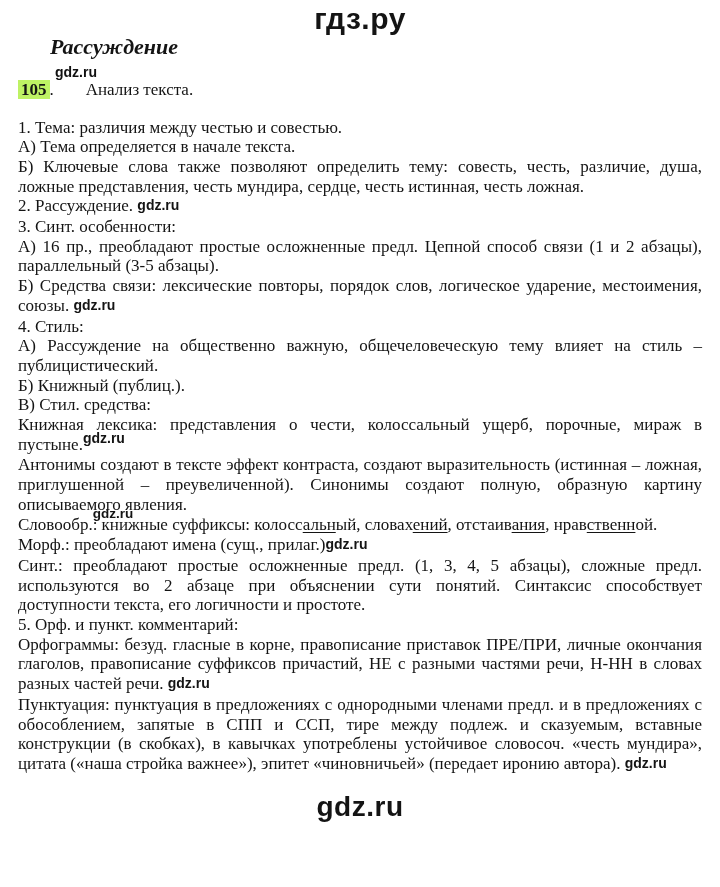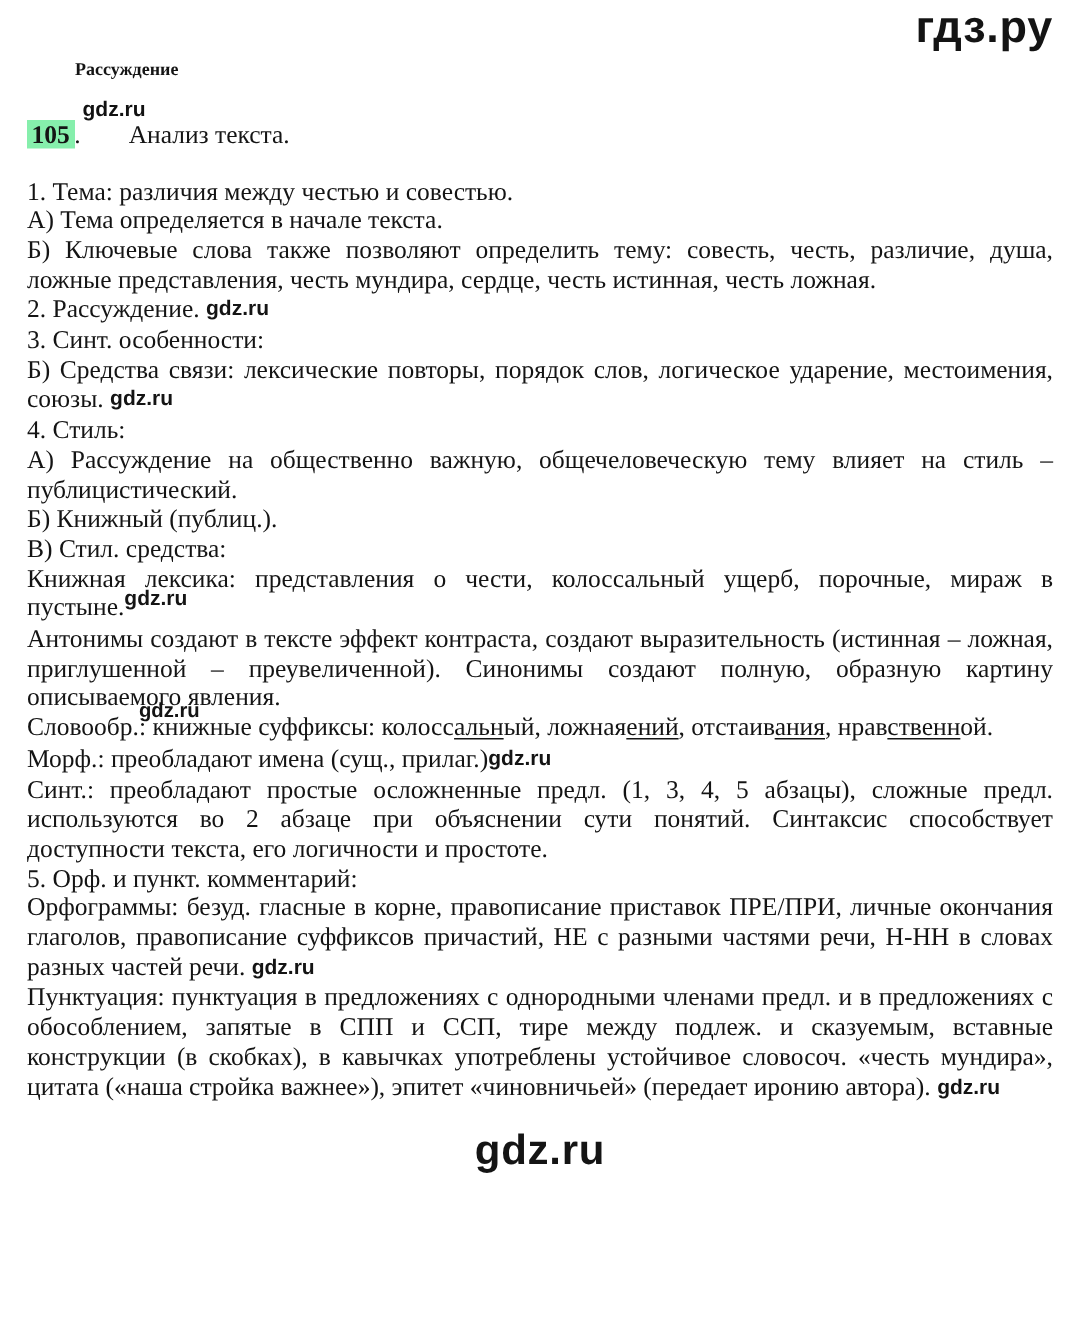--- a/index.html
+++ b/index.html
@@ -11,31 +11,32 @@
     -webkit-text-size-adjust: none;
   }
   .page {
     position: relative;
     width: 720px; height: 887px;
     overflow: hidden;
     box-sizing: border-box;
     padding: 2px 18px 0 18px;
   }
   .site-logo-top {
-    text-align: right;
+    text-align: center;
     font-family: "Liberation Sans", "DejaVu Sans", sans-serif;
     font-weight: 700;
     font-size: 30px;
     line-height: 33px;
     letter-spacing: 0.5px;
   }
   .section-heading {
     margin: 2px 0 10px 32px;
     font-weight: 700;
-    font-size: 12px;
+    font-style: italic;
+    font-size: 22px;
     line-height: 19px;
   }
   .wm-line {
     margin: 7px 0 0 37px;
     line-height: 12px;
     height: 13px;
   }
   .wm {
     font-family: "Liberation Sans", "DejaVu Sans", sans-serif;
     font-weight: 700;
@@ -108,37 +109,38 @@
 
   <div class="site-logo-top">гдз.ру</div>
 
   <div class="section-heading">Рассуждение</div>
 
   <div class="wm-line">
     <span class="wm">gdz.ru</span>
   </div>
 
   <div class="task-line">
-    <span class="task-number" style="background: #86efac;">105</span><span>.</span><span class="task-title">Анализ текста.</span>
+    <span class="task-number" style="background: #bef264;">105</span><span>.</span><span class="task-title">Анализ текста.</span>
   </div>
 
   <div class="doc-body">
       <p class="para"><span class="r-n">1. Тема: различия между честью и совестью.</span></p>
       <p class="para"><span class="r-n">А) Тема определяется в начале текста.</span></p>
       <p class="para"><span class="r-n">Б) Ключевые слова также позволяют определить тему: совесть, честь, различие, душа, ложные представления, честь мундира, сердце, честь истинная, честь ложная.</span></p>
       <p class="para"><span class="r-n">2. Рассуждение. </span><span class="r-wm">gdz.ru</span></p>
       <p class="para"><span class="r-n">3. Синт. особенности:</span></p>
+      <p class="para"><span class="r-n">А) 16 пр., преобладают простые осложненные предл. Цепной способ связи (1 и 2 абзацы), параллельный (3-5 абзацы).</span></p>
       <p class="para"><span class="r-n">Б) Средства связи: лексические повторы, порядок слов, логическое ударение, местоимения, союзы. </span><span class="r-wm">gdz.ru</span></p>
       <p class="para"><span class="r-n">4. Стиль:</span></p>
       <p class="para"><span class="r-n">А) Рассуждение на общественно важную, общечеловеческую тему влияет на стиль – публицистический.</span></p>
       <p class="para"><span class="r-n">Б) Книжный (публиц.).</span></p>
       <p class="para"><span class="r-n">В) Стил. средства:</span></p>
       <p class="para"><span class="r-n">Книжная лексика: представления о чести, колоссальный ущерб, порочные, мираж в пустыне.</span><span class="r-wmsup">gdz.ru</span></p>
       <p class="para"><span class="r-n">Антонимы создают в тексте эффект контраста, создают выразительность (истинная – ложная, приглушенной – преувеличенной). Синонимы создают полную, образную картину описываемого явления.</span></p>
-      <p class="para"><span class="r-n">Словообр.</span><span class="r-wmfloat">gdz.ru</span><span class="r-n">: книжные суффиксы: колосс</span><span class="r-u">альн</span><span class="r-n">ый, ложная</span><span class="r-u">ений</span><span class="r-n">, отстаив</span><span class="r-u">ания</span><span class="r-n">, нрав</span><span class="r-u">ственн</span><span class="r-n">ой.</span></p>
+      <p class="para"><span class="r-n">Словообр.</span><span class="r-wmfloat">gdz.ru</span><span class="r-n">: книжные суффиксы: колосс</span><span class="r-u">альн</span><span class="r-n">ый, словах</span><span class="r-u">ений</span><span class="r-n">, отстаив</span><span class="r-u">ания</span><span class="r-n">, нрав</span><span class="r-u">ственн</span><span class="r-n">ой.</span></p>
       <p class="para"><span class="r-n">Морф.: преобладают имена (сущ., прилаг.)</span><span class="r-wm">gdz.ru</span></p>
       <p class="para"><span class="r-n">Синт.: преобладают простые осложненные предл. (1, 3, 4, 5 абзацы), сложные предл. используются во 2 абзаце при объяснении сути понятий. Синтаксис способствует доступности текста, его логичности и простоте.</span></p>
       <p class="para"><span class="r-n">5. Орф. и пункт. комментарий:</span></p>
       <p class="para"><span class="r-n">Орфограммы: безуд. гласные в корне, правописание приставок ПРЕ/ПРИ, личные окончания глаголов, правописание суффиксов причастий, НЕ с разными частями речи, Н-НН в словах разных частей речи. </span><span class="r-wm">gdz.ru</span></p>
       <p class="para"><span class="r-n">Пунктуация: пунктуация в предложениях с однородными членами предл. и в предложениях с обособлением, запятые в СПП и ССП, тире между подлеж. и сказуемым, вставные конструкции (в скобках), в кавычках употреблены устойчивое словосоч. «честь мундира», цитата («наша стройка важнее»), эпитет «чиновничьей» (передает иронию автора). </span><span class="r-wm">gdz.ru</span></p>
     </div>
 
   <div class="site-logo-bottom">gdz.ru</div>
 
 </div>

